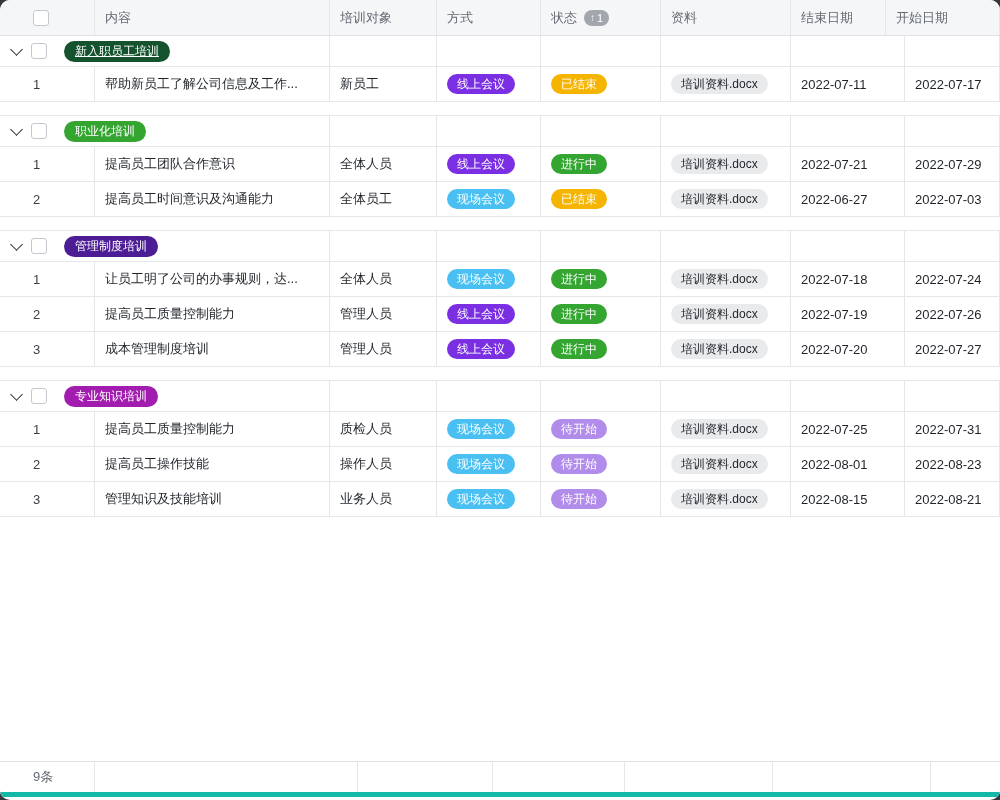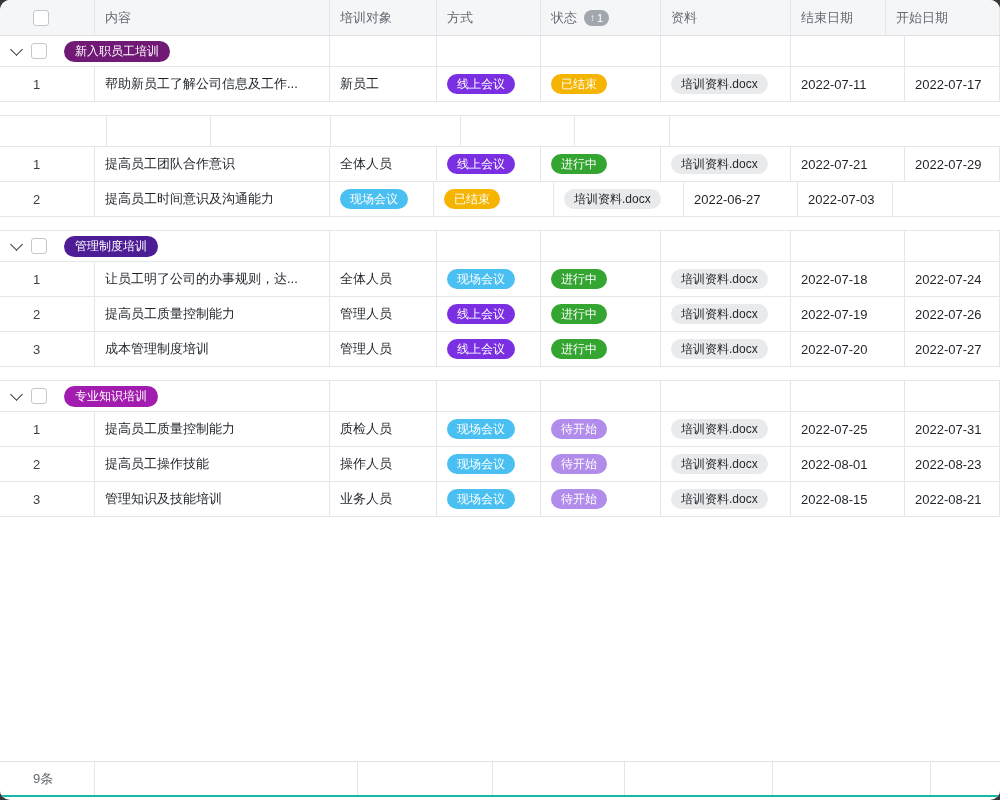--- a/index.html
+++ b/index.html
@@ -53,21 +53,21 @@
     border-radius:10px;font-size:12px;color:#fff;flex:none;
   }
   .material-pill{background:#e9eaec;color:#1f2329;}
   .sort-badge{
     display:inline-flex;align-items:center;gap:2px;height:16px;padding:0 6px;margin-left:7px;
     border-radius:8px;background:#a2a6ad;color:#fff;font-size:11px;flex:none;
   }
   .sort-badge .arrow{font-size:10px;line-height:1;}
   .footer{
     position:absolute;left:0;bottom:3px;width:1000px;height:36px;background:#fff;
-    border-top:1px solid #dfe1e5;border-bottom:2px solid #14b8a6;gap:28px;
+    border-top:1px solid #dfe1e5;border-bottom:5px solid #14b8a6;gap:28px;
   }
   .count{font-size:13px;color:#646a73;}
 </style>
 </head>
 <body>
 
 <div class="app">
 
   <div class="hrow">
     <div class="cell c0">
@@ -99,21 +99,21 @@
       <span class="hlabel">开始日期</span>
     </div>
   </div>
 
   <div id="groups">
   <div class="group-block">
     <div class="row group-row">
       <div class="cell cmerge grp-cell">
         <span class="chevron"></span>
         <span class="checkbox"></span>
-        <span class="group-badge" style="background: #701a75;">新入职员工培训</span>
+        <span class="group-badge" style="background: #14532d; text-decoration: underline;">新入职员工培训</span>
       </div>
       <div class="cell c2"></div>
       <div class="cell c3"></div>
       <div class="cell c4"></div>
       <div class="cell c5"></div>
       <div class="cell c6"></div>
       <div class="cell c7"></div>
     </div>
     <div class="rows">
   <div class="row data-row">
@@ -142,20 +142,25 @@
       <span class="txt">2022-07-17</span>
     </div>
   </div>
 </div>
   </div>
 
   <div class="gap-row"></div>
 
   <div class="group-block">
     <div class="row group-row">
+      <div class="cell cmerge grp-cell">
+        <span class="chevron"></span>
+        <span class="checkbox"></span>
+        <span class="group-badge" style="background: rgb(53, 165, 50);">职业化培训</span>
+      </div>
       <div class="cell c2"></div>
       <div class="cell c3"></div>
       <div class="cell c4"></div>
       <div class="cell c5"></div>
       <div class="cell c6"></div>
       <div class="cell c7"></div>
     </div>
     <div class="rows">
   <div class="row data-row">
     <div class="cell c0">
@@ -183,20 +188,23 @@
       <span class="txt">2022-07-29</span>
     </div>
   </div>
 
   <div class="row data-row">
     <div class="cell c0">
       <span class="rownum">2</span>
     </div>
     <div class="cell c1">
       <span class="txt">提高员工时间意识及沟通能力</span>
+    </div>
+    <div class="cell c2">
+      <span class="txt">全体员工</span>
     </div>
     <div class="cell c3">
       <span class="pill" style="background: rgb(74, 192, 242);">现场会议</span>
     </div>
     <div class="cell c4">
       <span class="pill" style="background: rgb(245, 180, 0);">已结束</span>
     </div>
     <div class="cell c5">
       <span class="pill material-pill">培训资料.docx</span>
     </div>

